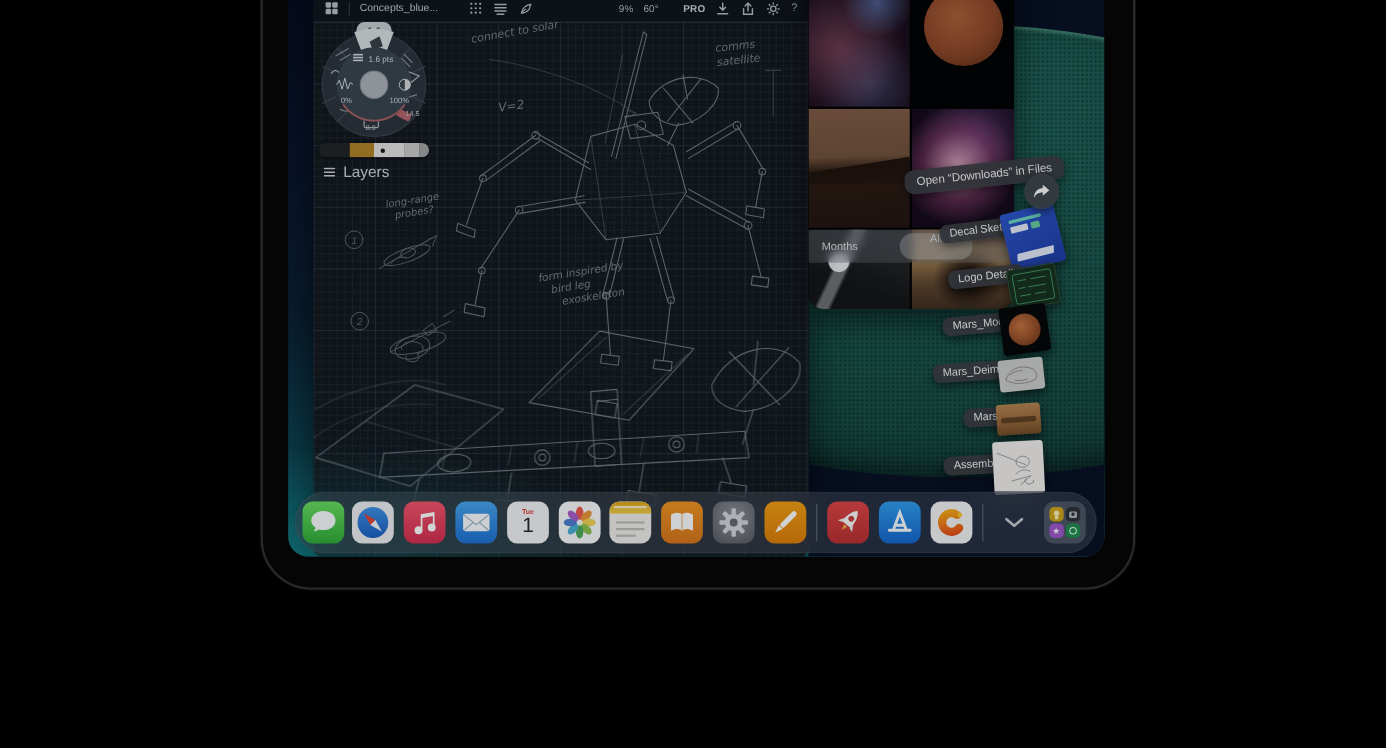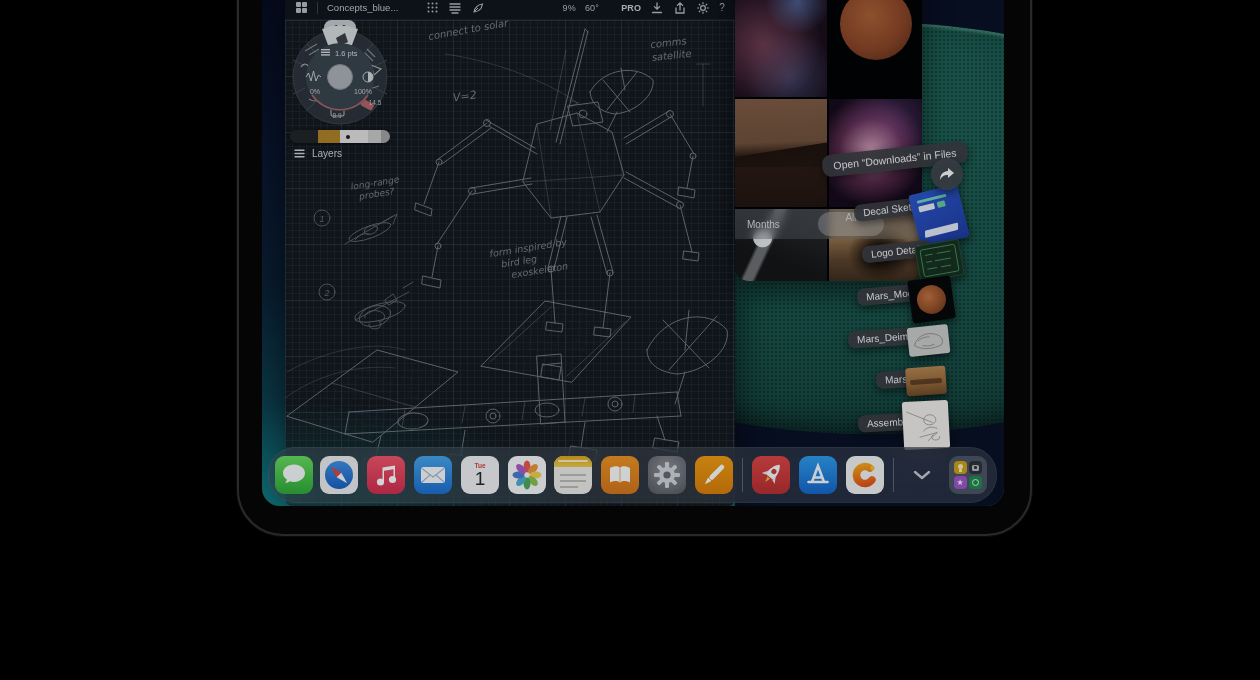--- a/index.html
+++ b/index.html
@@ -51,21 +51,21 @@
   .a4{left:56px;top:182px;font-size:9px;width:70px;transform:rotate(-9deg);text-align:center;}
   .a5{left:206px;top:246px;font-size:9.5px;transform:rotate(-9deg);}
 
   
   .wheel{position:absolute;left:-6px;top:17px;z-index:5;}
   
   .palette{position:absolute;left:5px;top:134px;width:100px;height:13px;border-radius:7px;
     overflow:hidden;display:flex;z-index:5;box-shadow:0 1px 4px rgba(0,0,0,.5);}
   .pal-dot{position:absolute;left:61px;top:139px;width:4px;height:4px;border-radius:50%;background:#1a1a1a;z-index:6;}
   .layers-row{position:absolute;left:9px;top:152px;display:flex;align-items:center;gap:7px;z-index:5;}
-  .layers-txt{font-size:10px;color:#ccd0d4;}
+  .layers-txt{font-size:14px;color:#ccd0d4;}
 
   
   .photos{position:absolute;left:473px;top:-2px;width:187px;height:323px;background:#000;
     border-radius:0 0 14px 14px;overflow:hidden;box-shadow:0 10px 28px rgba(0,0,0,.55);z-index:10;}
   .ph{position:absolute;}
   .seg-strip{position:absolute;left:0;top:251px;width:187px;height:30px;
     background:rgba(105,110,118,.38);backdrop-filter:blur(4px);display:flex;align-items:center;z-index:4;}
   .seg-txt{font-size:10px;color:#d6d8da;}
   .seg-months{position:absolute;left:12px;}
   .seg-all-pill{position:absolute;left:83px;top:3px;width:66px;height:24px;border-radius:13px;

